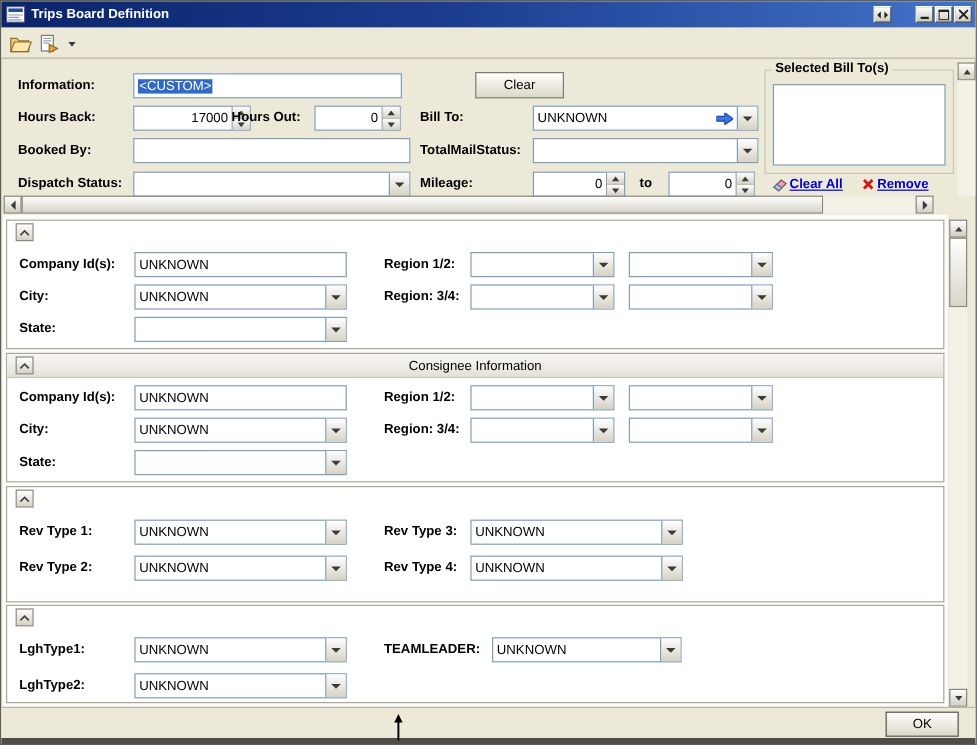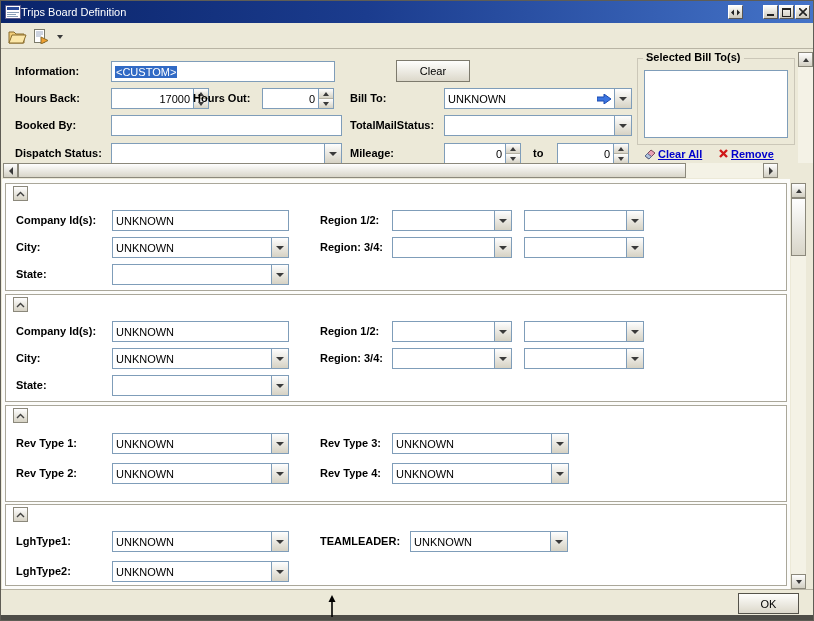--- a/index.html
+++ b/index.html
@@ -4,21 +4,21 @@
 <style>
   * { margin:0; padding:0; box-sizing:border-box; }
   html,body { width:814px; height:621px; }
   body { font-family:"Liberation Sans","DejaVu Sans",sans-serif; font-size:11px; color:#000; background:#6b6b6b; position:relative; }
   .window { position:absolute; inset:0; background:#ece9d8; border:1px solid #5f5d55; overflow:hidden; }
 
   
   .titlebar { position:absolute; top:0; left:0; right:0; height:22px;
     background:linear-gradient(90deg,#0a246a 0%,#1b3c8e 45%,#4473c8 100%);
     display:flex; align-items:center; padding:0 4px; }
-  .titlebar-title { color:#fff; font-weight:normal; font-size:11px; margin-left:0; }
+  .titlebar-title { color:#fff; font-weight:bold; font-size:11px; margin-left:5px; }
   .tb-btn { position:absolute; top:4px; width:15px; height:14px;
     background:linear-gradient(#fdfdfb,#cdc9bc); border:1px solid #fff;
     border-right-color:#5a5753; border-bottom-color:#5a5753;
     display:flex; align-items:center; justify-content:center; }
 
   
   .toolbar { position:absolute; top:22px; left:0; right:0; height:26px; background:#ece9d8;
     border-bottom:1px solid #b8b4a4; }
   .tool-btn { position:absolute; top:2px; width:24px; height:22px; display:flex; align-items:center; justify-content:center; }
 
@@ -304,20 +304,23 @@
     <span class="label" style="left:10px; top:84px">State:</span>
     <div class="combo" style="left:106px; top:80px; width:177px">
       <span class="combo-val"></span>
       <span class="combo-btn">
           <i class="t-down"></i>
         </span>
     </div>
   </div>
 
   <div class="panel" style="top:293px; height:108px">
+    <div class="panel-header">
+      <span>Consignee Information</span>
+    </div>
     <span class="collapse-btn">
       <svg width="9" height="6">
           <polyline points="1,5 4.5,1.5 8,5" fill="none" stroke="#404040" stroke-width="1.4"></polyline>
         </svg>
     </span>
     <span class="label" style="left:10px; top:30px">Company Id(s):</span>
     <div class="textbox" style="left:106px; top:26px; width:177px">
       <span>UNKNOWN</span>
     </div>
     <span class="label" style="left:314px; top:30px">Region 1/2:</span>

